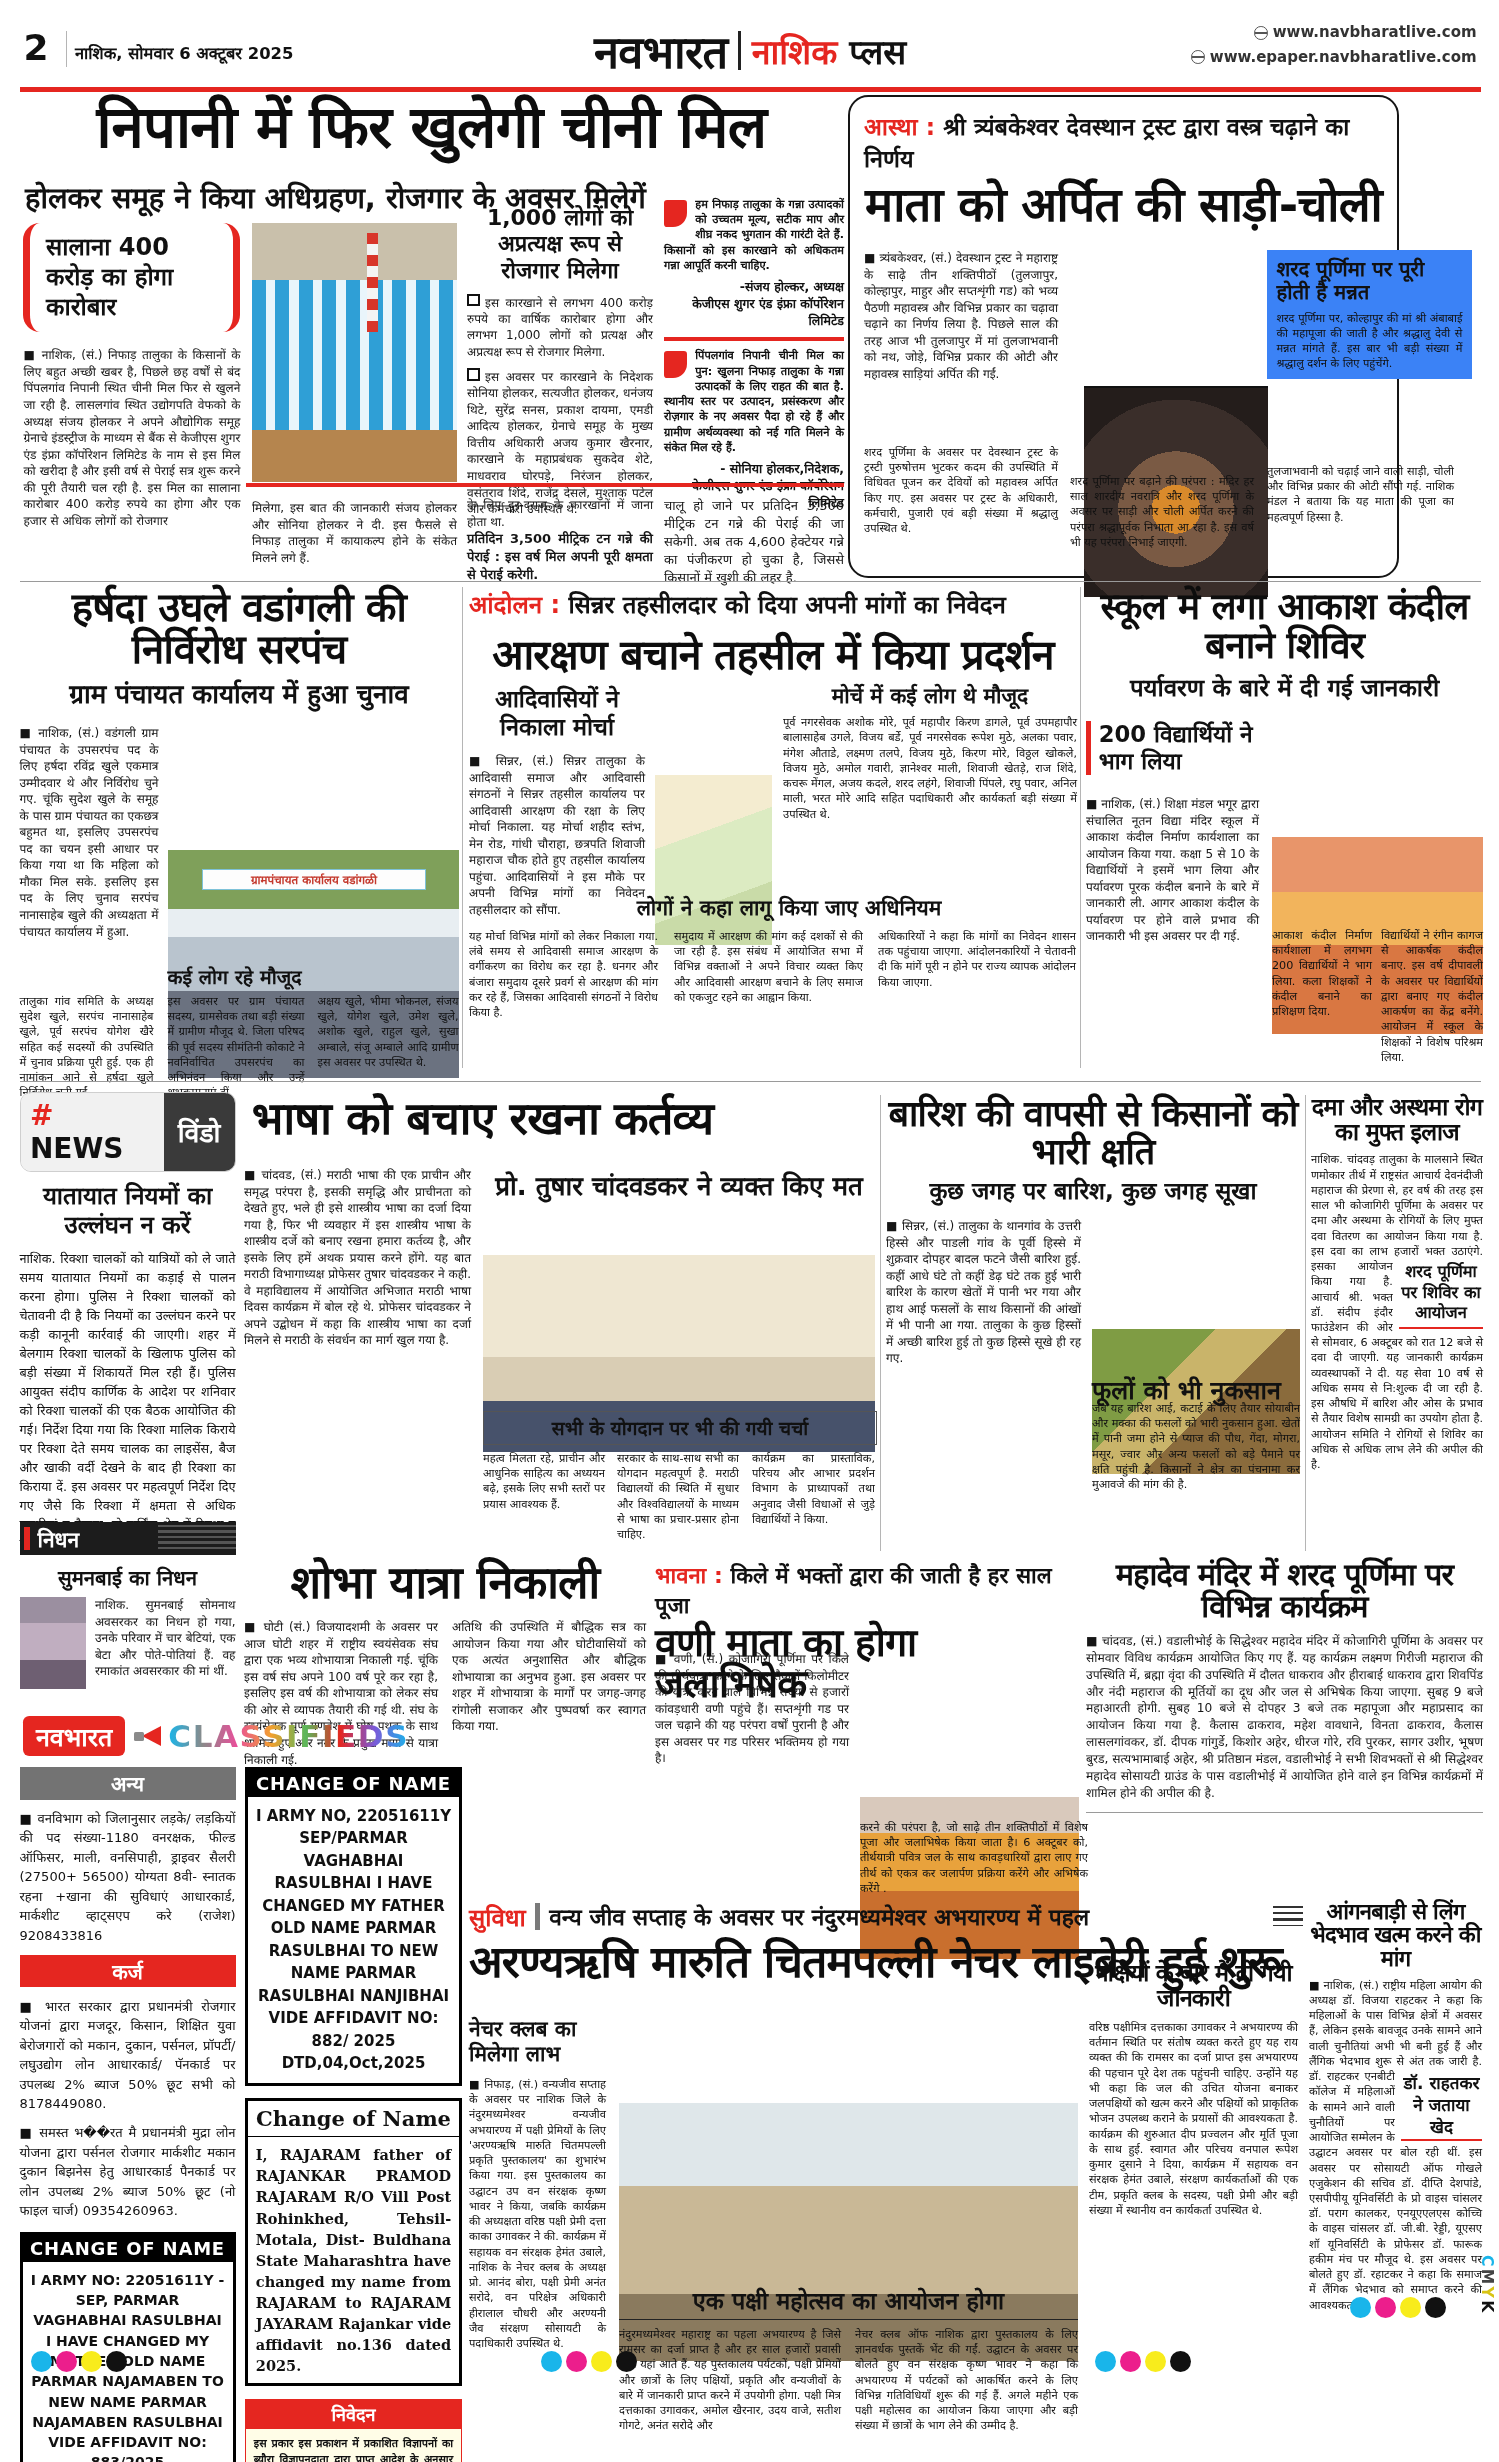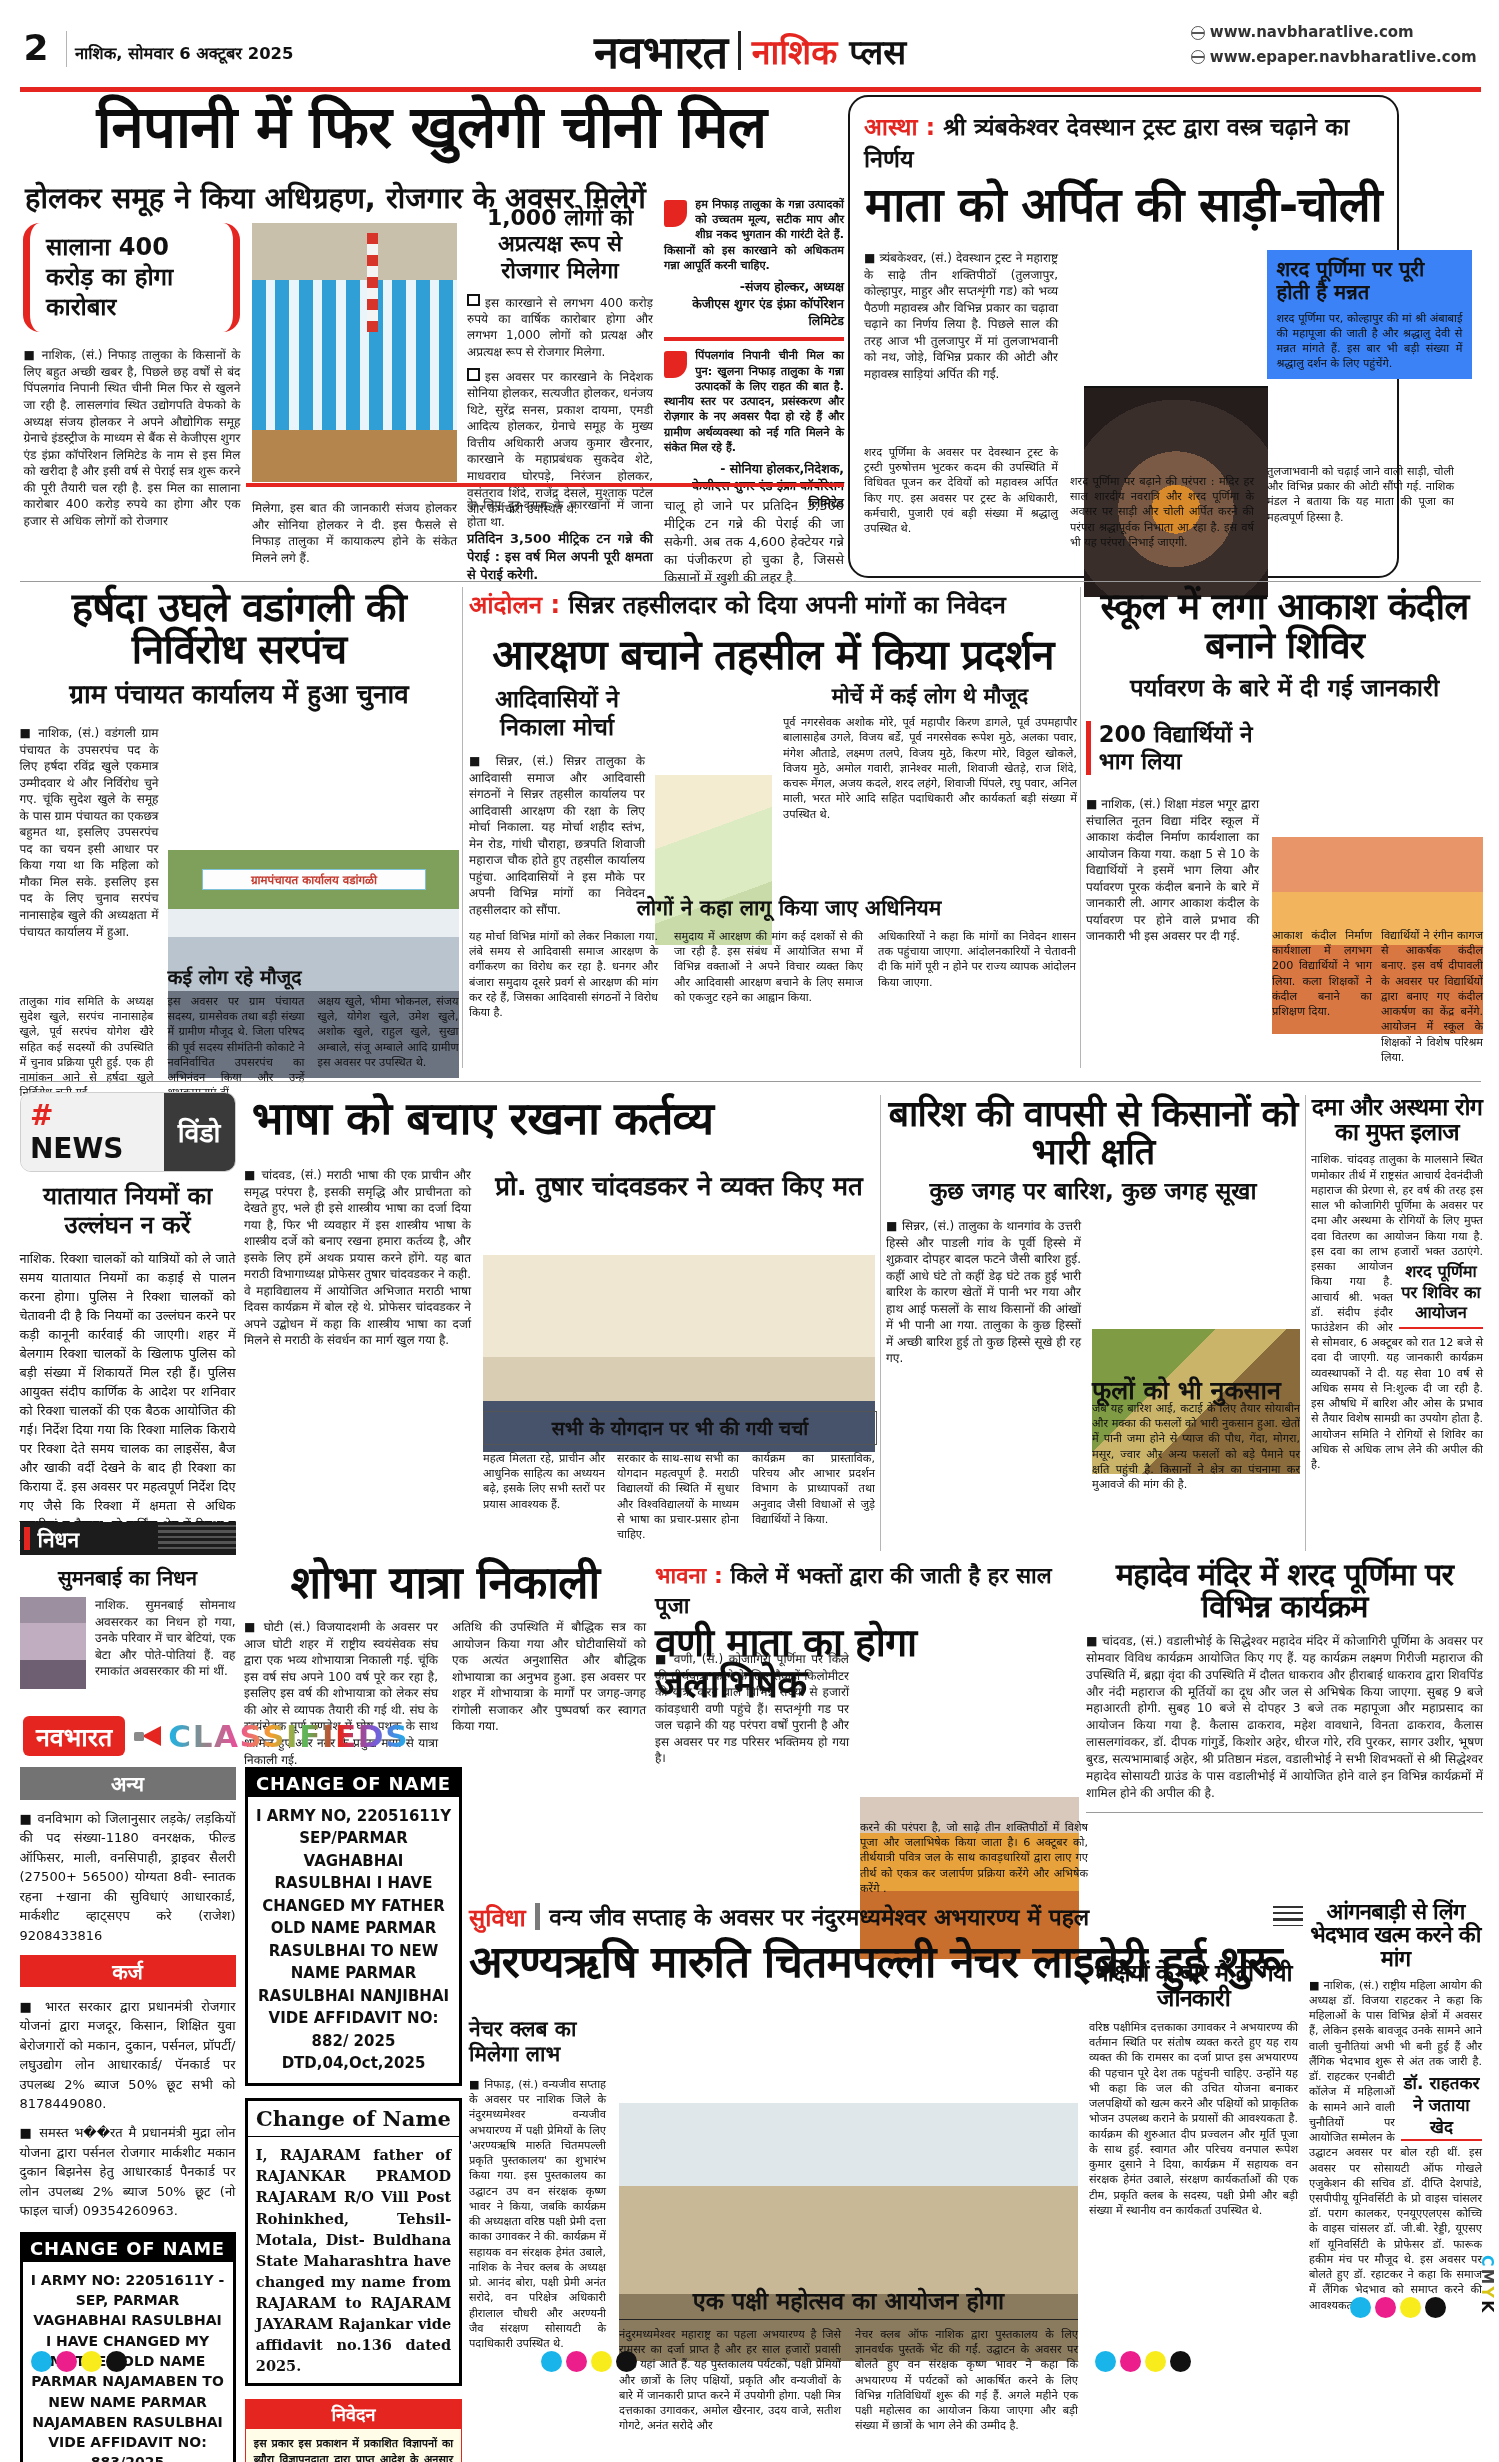--- a/index.html
+++ b/index.html
@@ -65,21 +65,21 @@
 
 <div class="ab" style="left:594px;top:20.3px;width:344px;display:flex;align-items:center;gap:11px;">
   <span class="b9" style="font-size:45px;letter-spacing:-0.8px;">नवभारत</span>
   <span class="vr" style="width:2.3px;height:39px;background:#222;display:inline-block;"></span>
   <span style="font-size:34px;font-weight:900;">
     <span class="red">नाशिक</span>
     <span>प्लस</span>
   </span>
 </div>
 
-<div class="ab" style="right:23.4px;top:23.4px;text-align:left;font-size:15px;font-weight:600;color:#333;">
+<div class="ab" style="right:23.4px;top:23.4px;text-align:right;font-size:15px;font-weight:600;color:#333;">
   <div style="margin-bottom:6.2px;"><span class="globe"></span><span>www.navbharatlive.com</span></div>
   <div><span class="globe"></span><span>www.epaper.navbharatlive.com</span></div>
 </div>
 <div class="ab hr-red" style="left:19.5px;top:87px;width:1461px;"></div>
 
 <div class="ab hl c" style="left:23.4px;top:97px;width:816px;font-size:58px;">निपानी में फिर खुलेगी चीनी मिल</div>
 <div class="ab b8" style="left:25px;top:177px;width:641px;font-size:29px;">होलकर समूह ने किया अधिग्रहण, रोजगार के अवसर मिलेगें</div>
 
 <div class="ab" style="left:23.4px;top:223px;width:217px;">
   <div style="border-left:7px solid #e52620;border-right:7px solid #e52620;border-radius:17px;padding:9.4px 15.6px;font-size:24px;font-weight:800;line-height:1.25;">सालाना 400 करोड़ का होगा कारोबार</div>

